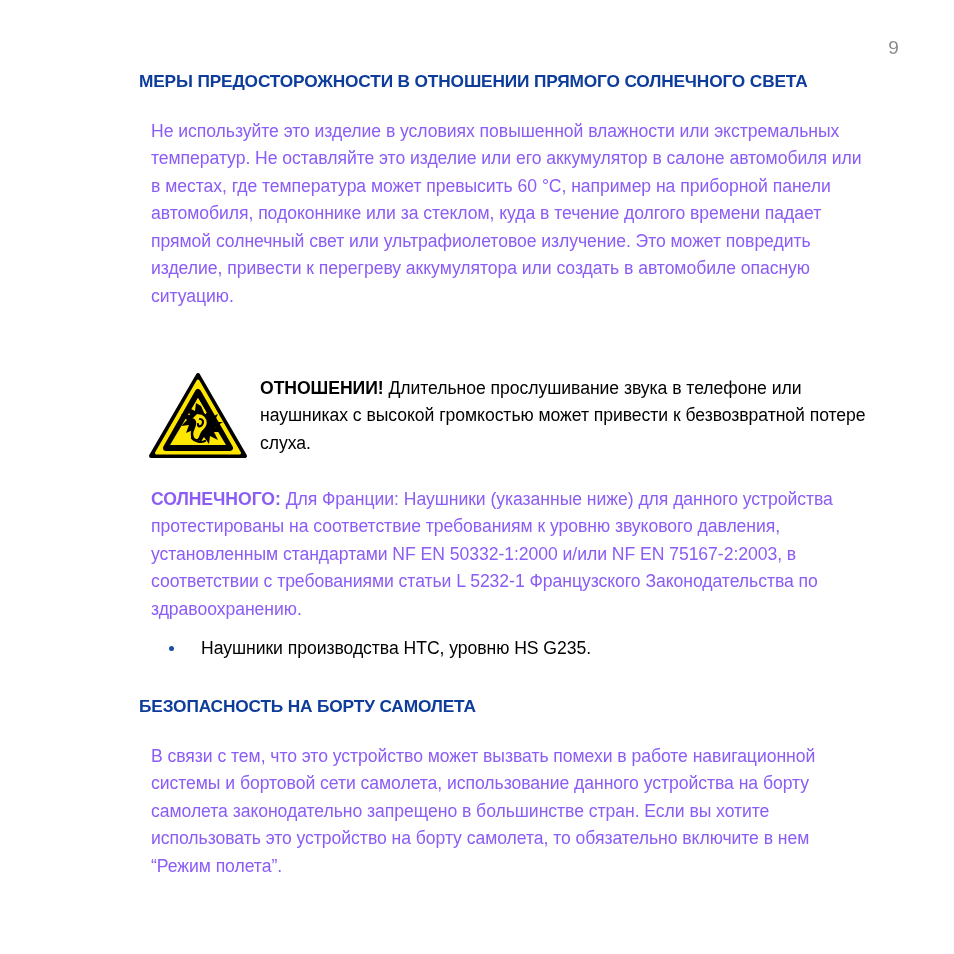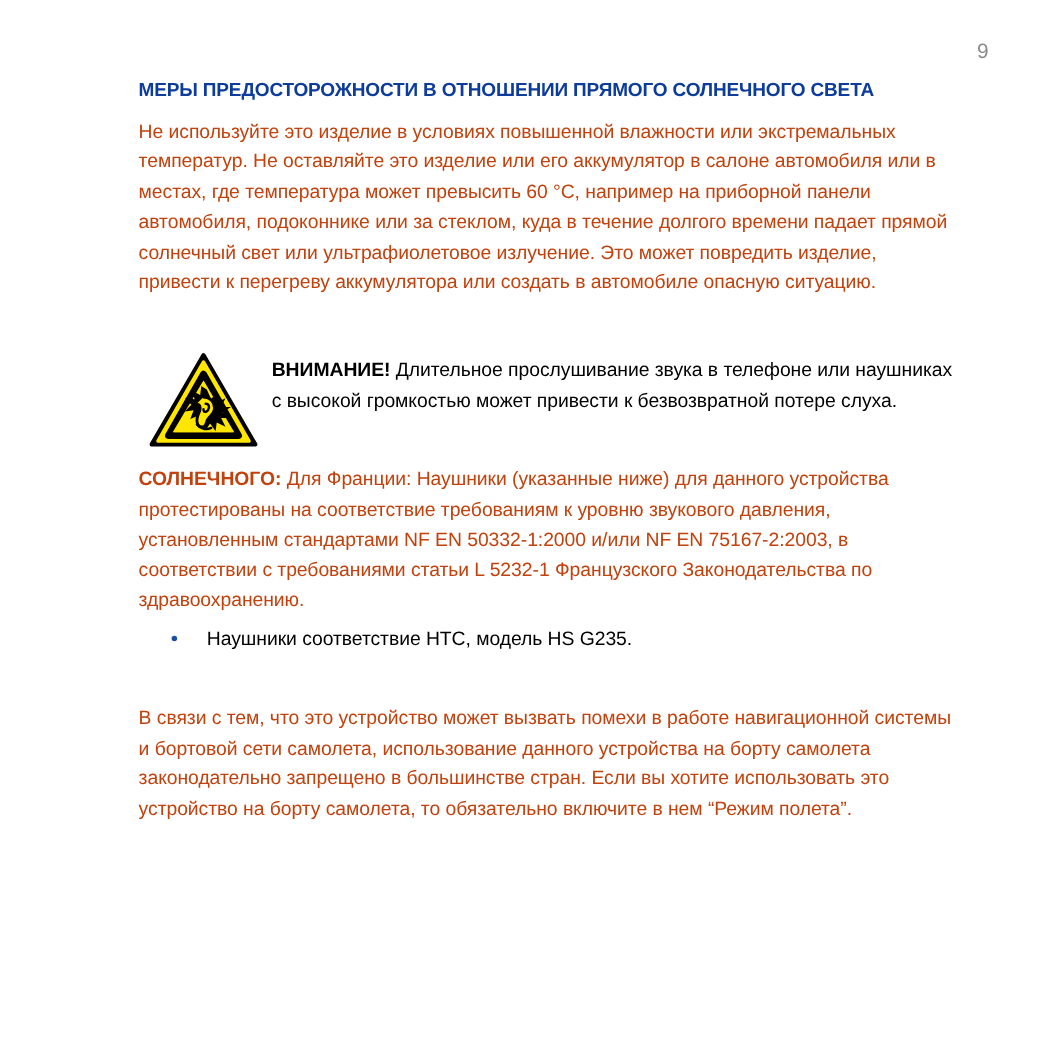--- a/index.html
+++ b/index.html
@@ -30,21 +30,21 @@
     right: 55px;
     font-size: 19px;
     color: #8a8a8a;
     letter-spacing: 0.2px;
     line-height: 1;
   }
 
   
   .content {
     position: absolute;
-    left: 126px;
+    left: 139px;
     top: 70px;
     width: 742px;
   }
 
   h2.section-heading {
     font-size: 17.3px;
     font-weight: bold;
     color: #0d3c9b;
     margin: 0;
     padding: 0;
@@ -53,23 +53,23 @@
     text-transform: uppercase;
   }
 
   .section-heading.tight {
     max-width: 700px;
   }
 
   p.body-text {
     font-size: 17.6px;
     line-height: 1.565;
-    margin: 0;
-    padding: 0;
-    color: #c2410c;
+    margin: 12px;
+    padding: 0;
+    color: #8b5cf6;
     letter-spacing: -0.05px;
   }
 
   .gap-after-heading { height: 13px; }
   .gap-section       { height: 30px; }
   .gap-sm            { height: 14px; }
 
   
   .warning-block {
     display: flex;
@@ -173,33 +173,34 @@
                      C 47 48, 45 47, 43 48" fill="#ffe600" stroke="#000000" stroke-width="2.6" stroke-linecap="round" stroke-linejoin="round"></path>
             <path d="M52 47
                      C 55 47, 56 50, 54 53
                      C 52 55, 50 55, 50 52" fill="none" stroke="#000000" stroke-width="2.2" stroke-linecap="round"></path>
             <path d="M44 66 C 47 70, 53 71, 57 69" fill="none" stroke="#000000" stroke-width="2.2" stroke-linecap="round"></path>
           </g>
         </svg>
       </div>
 
       <div class="warning-text">
-        <b class="lead-label">ВНИМАНИЕ!</b><span> Длительное прослушивание звука в телефоне или наушниках с высокой громкостью может привести к безвозвратной потере слуха.</span>
+        <b class="lead-label">ОТНОШЕНИИ!</b><span> Длительное прослушивание звука в телефоне или наушниках с высокой громкостью может привести к безвозвратной потере слуха.</span>
       </div>
     </div>
 
     <div class="gap-sm"></div>
 
     <p class="body-text"><b class="lead-label">СОЛНЕЧНОГО:</b><span> Для Франции: Наушники (указанные ниже) для данного устройства протестированы на соответствие требованиям к уровню звукового давления, установленным стандартами NF EN 50332-1:2000 и/или NF EN 75167-2:2003, в соответствии с требованиями статьи L 5232-1 Французского Законодательства по здравоохранению.</span></p>
 
     <ul class="bullets">
-      <li>Наушники соответствие HTC, модель HS G235.</li>
+      <li>Наушники производства HTC, уровню HS G235.</li>
     </ul>
 
     <div class="gap-section"></div>
 
+    <h2 class="section-heading">БЕЗОПАСНОСТЬ НА БОРТУ САМОЛЕТА</h2>
 
     <div class="gap-after-heading"></div>
 
     <p class="body-text">В связи с тем, что это устройство может вызвать помехи в работе навигационной системы и бортовой сети самолета, использование данного устройства на борту самолета законодательно запрещено в большинстве стран. Если вы хотите использовать это устройство на борту самолета, то обязательно включите в нем “Режим полета”.</p>
 
   </div>
 </div>
 
 </body></html>

